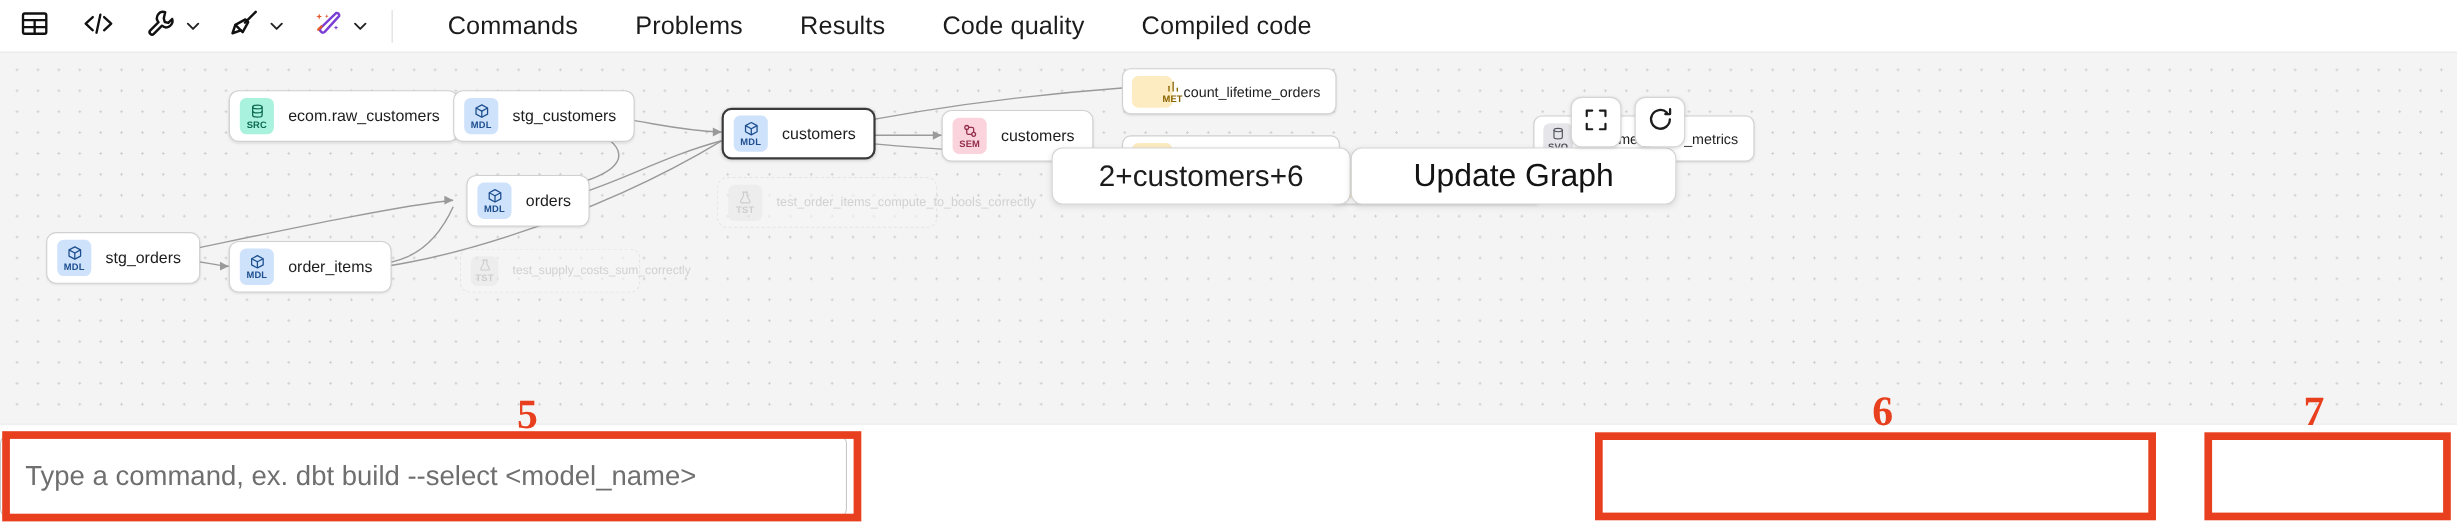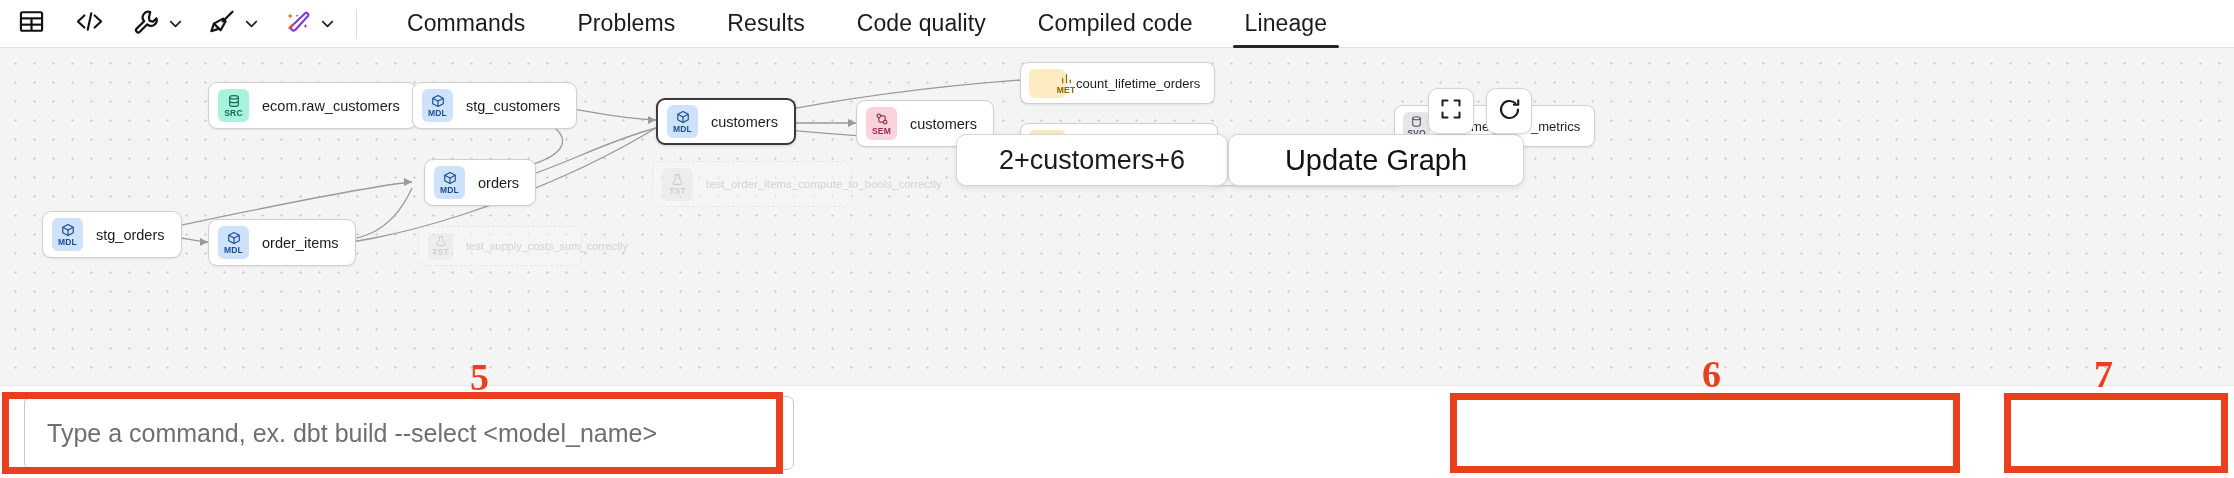--- a/index.html
+++ b/index.html
@@ -104,21 +104,21 @@
     box-shadow: 0 1px 3px rgba(0,0,0,.10); cursor: pointer;
   }
 
   
   .bottombar {
     position: absolute; left: 0; top: 385px;
     width: 2234px; height: 93px; background: #ffffff;
     border-top: 1px solid #e6e6e6;
     display: flex; align-items: center;
   }
-  .cmd-wrap { position: absolute; left: 24px; top: 10px; width: 770px; height: 74px; }
+  .cmd-wrap { position: absolute; left: 0; top: 10px; width: 770px; height: 74px; }
   .cmd-input {
     width: 100%; height: 100%;
     border: 1px solid #c8c8c8; border-radius: 7px;
     background: #fff; font-size: 25px; color: #2b2b2b;
     padding: 0 22px; font-family: "Liberation Sans", sans-serif; outline: none;
   }
   .cmd-input::placeholder { color: #6f6f6f; }
 
   
   .ann-box { position: absolute; border: 7px solid #e8401f; pointer-events: none; }
@@ -218,23 +218,20 @@
           <span>Problems</span>
         </div>
       <div class="tab">
           <span>Results</span>
         </div>
       <div class="tab">
           <span>Code quality</span>
         </div>
       <div class="tab">
           <span>Compiled code</span>
-        </div>
-      <div class="tab active">
-          <span>Lineage</span>
         </div>
     </div>
   </div>
 
   <div class="canvas">
 
     <svg class="edges">
       <g fill="none" stroke="#9a9a9a" stroke-width="1.3">
         <path d="M334,57 C372,57 380,57 412,57"></path>
         <path d="M516,57 C580,57 600,70 656,72"></path>

